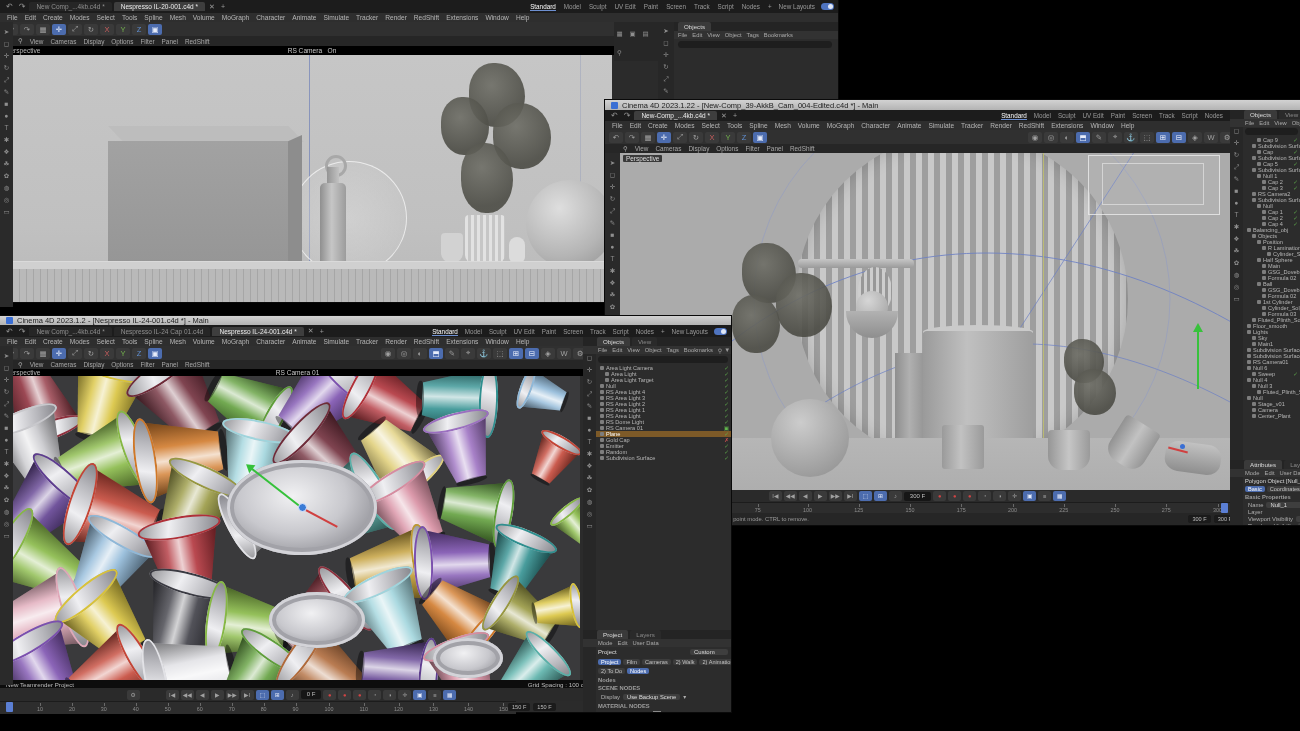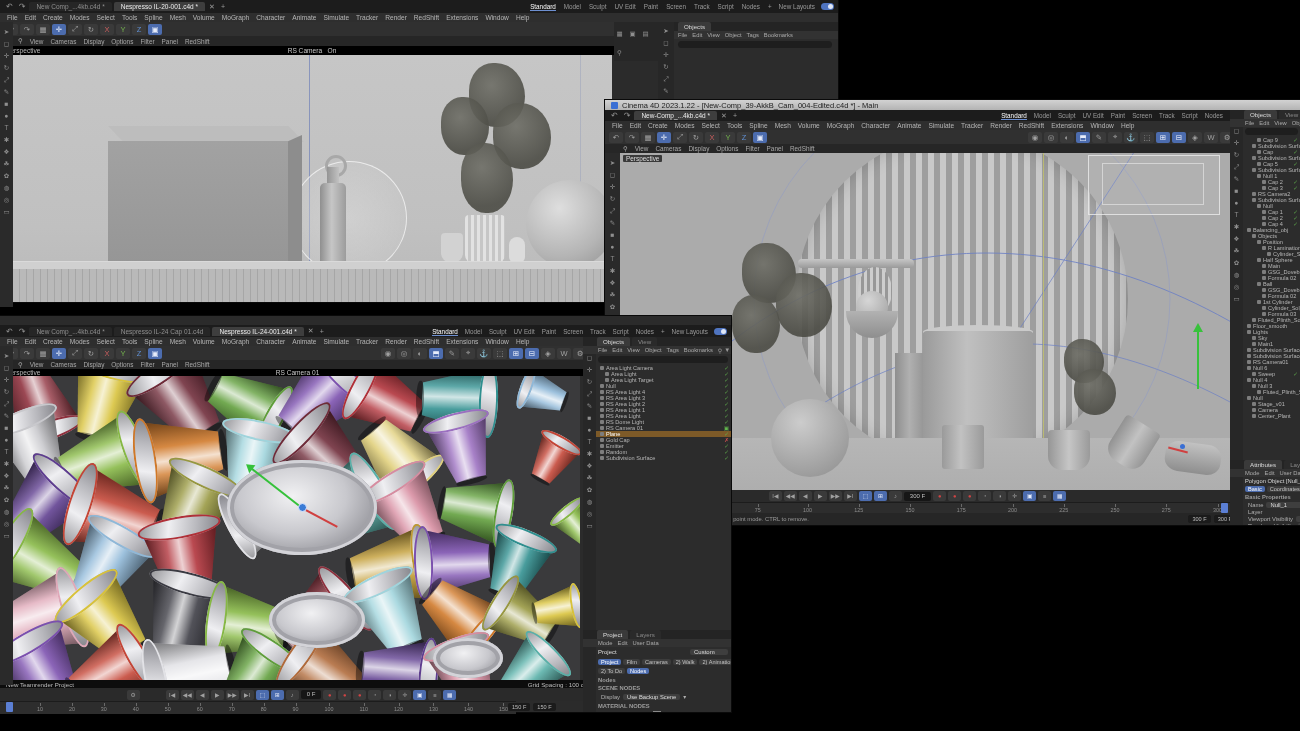--- a/index.html
+++ b/index.html
@@ -637,20 +637,24 @@
       </div>
       <div class="row attr-row" style="top:412px;height:7px">
         <span>Renderer Visibility</span>
           <span class="attr-val">Default</span>
       </div>
 
     </div>
   </div>
 
   <div class="win" id="winC" style="left:0;top:316px;width:731px;height:396px;z-index:3">
+    <div class="row ostitle" style="top:0;height:9px">
+      <span class="appcube"></span>
+      <span>Cinema 4D 2023.1.2 - [Nespresso IL-24-001.c4d *] - Main</span>
+    </div>
     <div class="row tabbar" style="top:9px;height:12px">
       <span class="histbtn">↶</span>
       <span class="histbtn">↷</span>
       <span style="display:flex;gap:2px">
           <span class="tab">New Comp_...4kb.c4d *</span>
           <span class="tab">Nespresso IL-24 Cap 01.c4d</span>
           <span class="tab tab-active">Nespresso IL-24-001.c4d *</span>
         </span>
       <span class="tabx">✕</span>
       <span class="tabx">+</span>

